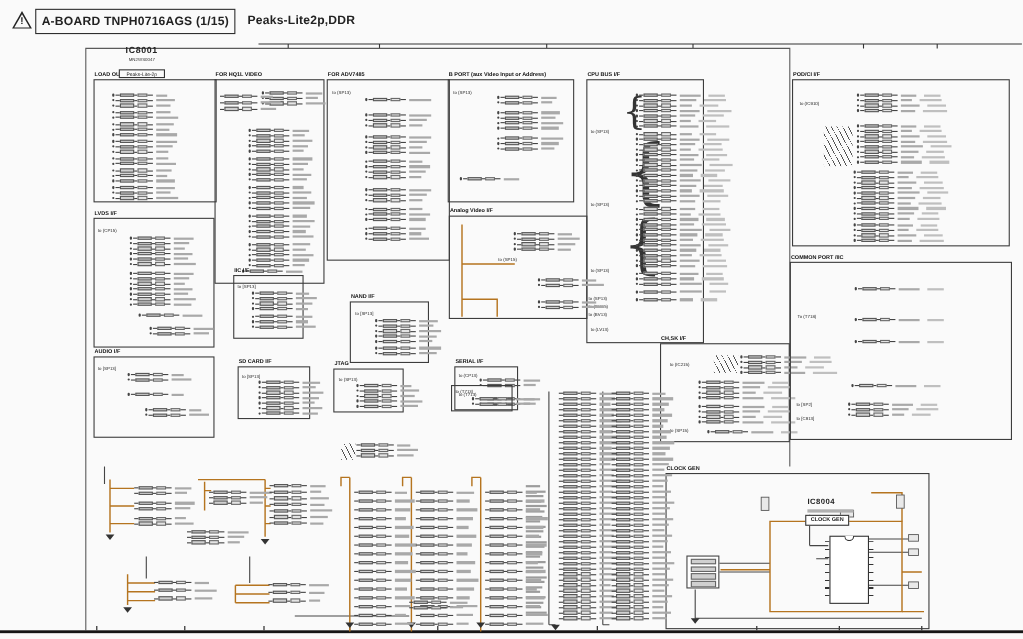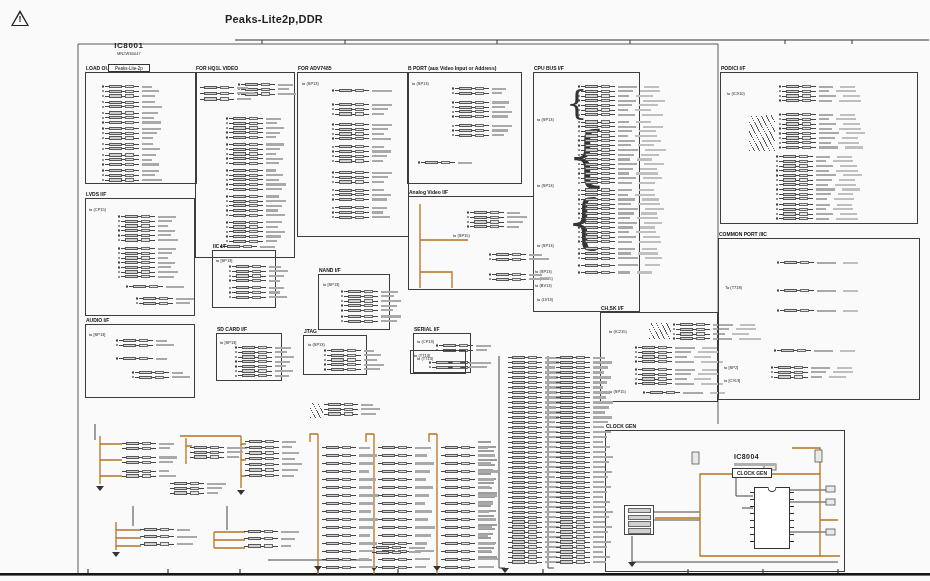--- a/index.html
+++ b/index.html
@@ -57,20 +57,23 @@
 </head>
 <body>
 
 <div class="sheet">
 
   <span class="warn">
     <span class="warn-in"></span>
     <span class="warn-ex">!</span>
   </span>
 
+  <div class="titlebox">
+    <span>A-BOARD TNPH0716AGS (1/15)</span>
+  </div>
   <span class="subtitle">Peaks-Lite2p,DDR</span>
 
   <div class="iclbl">
     <div class="icref">IC8001</div>
     <div class="icpart">MN2WS0047</div>
     <div class="icname">Peaks-Lite-2p</div>
   </div>
 
   <svg id="wires" width="930" height="581" viewBox="0 0 930 581">
 

